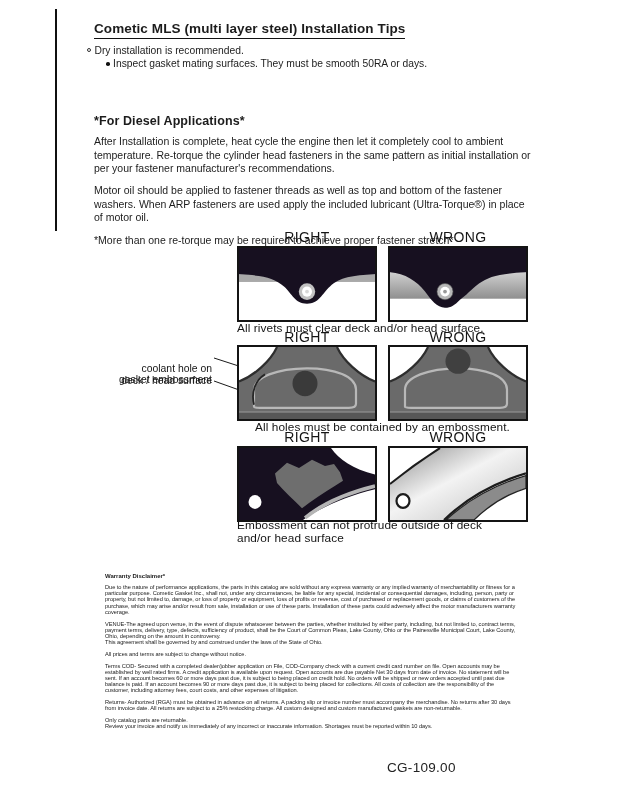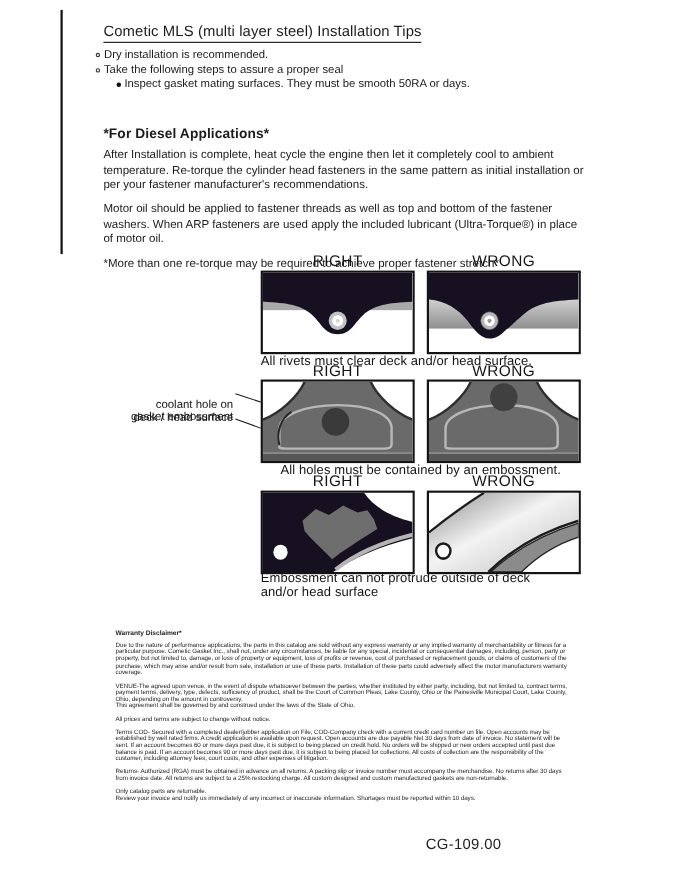--- a/index.html
+++ b/index.html
@@ -10,21 +10,21 @@
     color: #1c1c1c;
     position: relative;
     overflow: hidden;
   }
   .abs { position: absolute; }
 
   #scan-line { left: 55px; top: 9px; width: 2px; height: 222px; background: #101010; }
 
   #page-title {
     left: 94px; top: 21px;
-    font-size: 13.5px; font-weight: normal;
+    font-size: 13.5px; font-weight: bold;
     border-bottom: 1.6px solid #111;
     padding-bottom: 2px;
     display: inline-block;
     letter-spacing: 0.1px;
   }
 
   #tips-list { left: 87px; top: 44px; width: 460px; font-size: 10.3px; }
   .bullet-row { display: flex; align-items: flex-start; line-height: 13.2px; }
   .bullet-row.sub { margin-left: 19px; }
   .b-marker { flex: 0 0 auto; margin-top: 4.4px; margin-right: 3.5px; }
@@ -60,24 +60,20 @@
 <body>
 
 <div class="abs" id="scan-line"></div>
 
 <div class="abs" id="page-title">Cometic MLS (multi layer steel) Installation Tips</div>
 
 <div class="abs" id="tips-list">
   <div class="bullet-row">
     <span class="b-marker open-circle"></span>
     <span>Dry installation is recommended.</span>
-  </div>
-  <div class="bullet-row">
-    <span class="b-marker open-circle"></span>
-    <span>Take the following steps to assure a proper seal</span>
   </div>
   <div class="bullet-row sub">
     <span class="b-marker dot"></span>
     <span>Inspect gasket mating surfaces.  They must be smooth 50RA or days.</span>
   </div>
 </div>
 
 <div class="abs" id="diesel-section">
   <div id="diesel-heading">*For Diesel Applications*</div>
   <p>After Installation is complete, heat cycle the engine then let it completely cool to ambient temperature. Re-torque the cylinder head fasteners in the same pattern as initial installation or per your fastener manufacturer's recommendations.</p>

